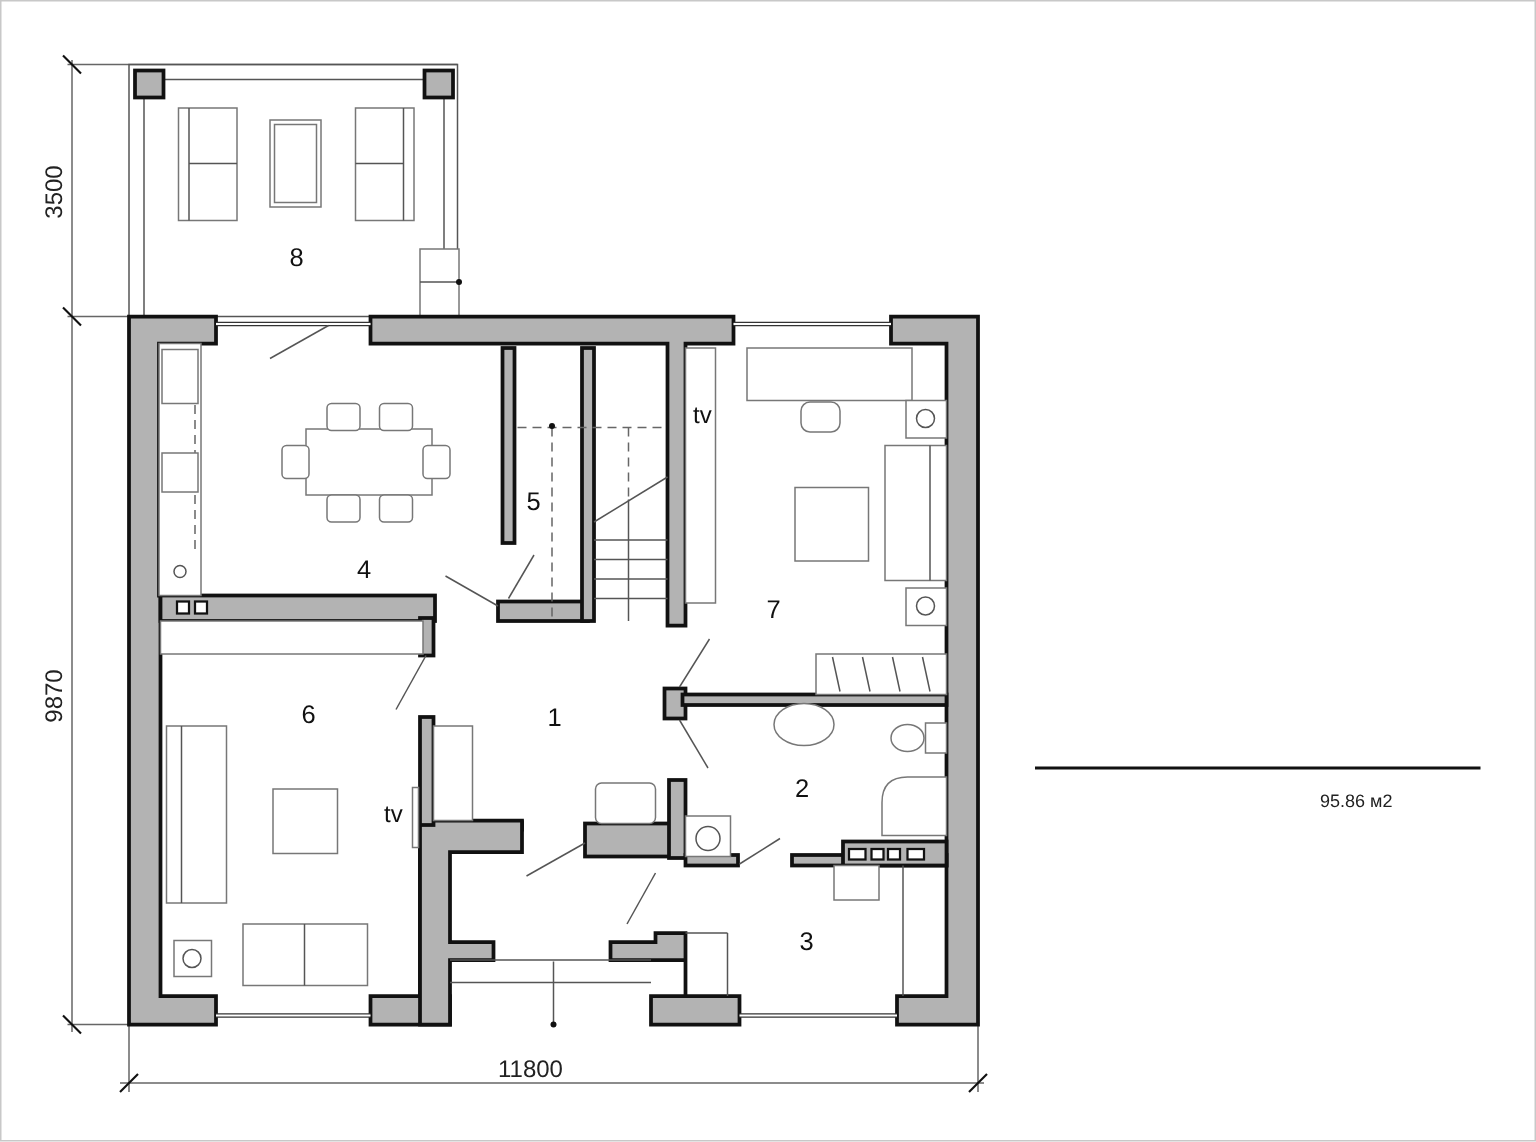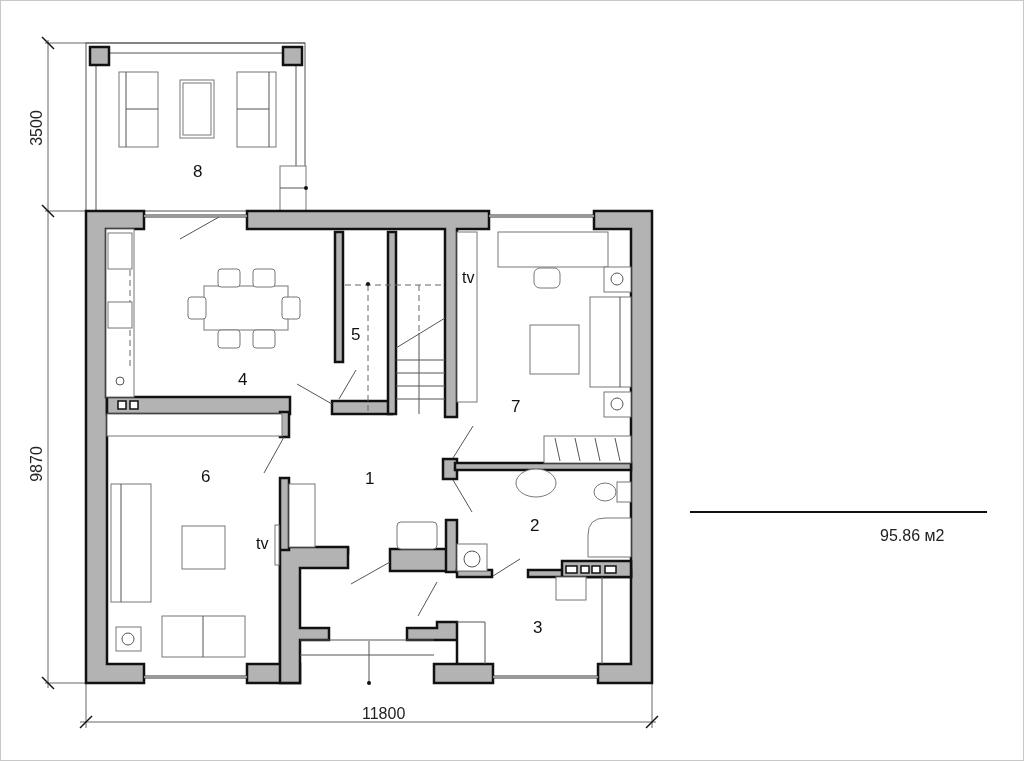--- a/index.html
+++ b/index.html
@@ -9,21 +9,21 @@
   .wall { fill:#b3b3b3; stroke:#111; stroke-width:2.5; }
   .thin { fill:none; stroke:#555; stroke-width:1; }
   .furn { fill:#fff; stroke:#777; stroke-width:1; }
   .dim { stroke:#666; stroke-width:1; fill:none; }
   .tick { stroke:#111; stroke-width:1.4; }
   .dash { stroke:#666; stroke-width:1; stroke-dasharray:6 4; fill:none; }
   .lbl { position:absolute; color:#111; font-size:17px; line-height:1; }
   .dimtxt { position:absolute; color:#222; font-size:16px; line-height:1; }
   .vert { transform:rotate(-90deg); transform-origin:center center; }
   .area-line { position:absolute; left:690px; top:511px; width:297px; height:2px; background:#111; }
-  .area-txt { position:absolute; left:880px; top:527px; font-size:16px; color:#222; }
+  .area-txt { position:absolute; left:880px; top:527px; font-size:12px; color:#222; }
 </style>
 </head>
 <body>
 
 <div class="frame"></div>
 
 <svg width="1024" height="761" viewBox="0 0 1024 761">
 
   <g>
     <line class="dim" x1="48" y1="40" x2="48" y2="688"></line>
@@ -206,16 +206,16 @@
 <div class="lbl" style="left:351px;top:326px;">5</div>
 <div class="lbl" style="left:201px;top:468px;">6</div>
 <div class="lbl" style="left:511px;top:398px;">7</div>
 <div class="lbl" style="left:193px;top:163px;">8</div>
 
 <div class="lbl" style="left:462px;top:270px;font-size:16px;">tv</div>
 <div class="lbl" style="left:256px;top:536px;font-size:16px;">tv</div>
 
 <div class="dimtxt vert" style="left:15px;top:120px;width:44px;text-align:center;">3500</div>
 <div class="dimtxt vert" style="left:15px;top:456px;width:44px;text-align:center;">9870</div>
-<div class="dimtxt" style="left:362px;top:706px;">11800</div>
+<div class="dimtxt" style="left:332px;top:706px;">11800</div>
 
 <div class="area-line"></div>
 <div class="area-txt">95.86  м2</div>
 
 </body></html>

